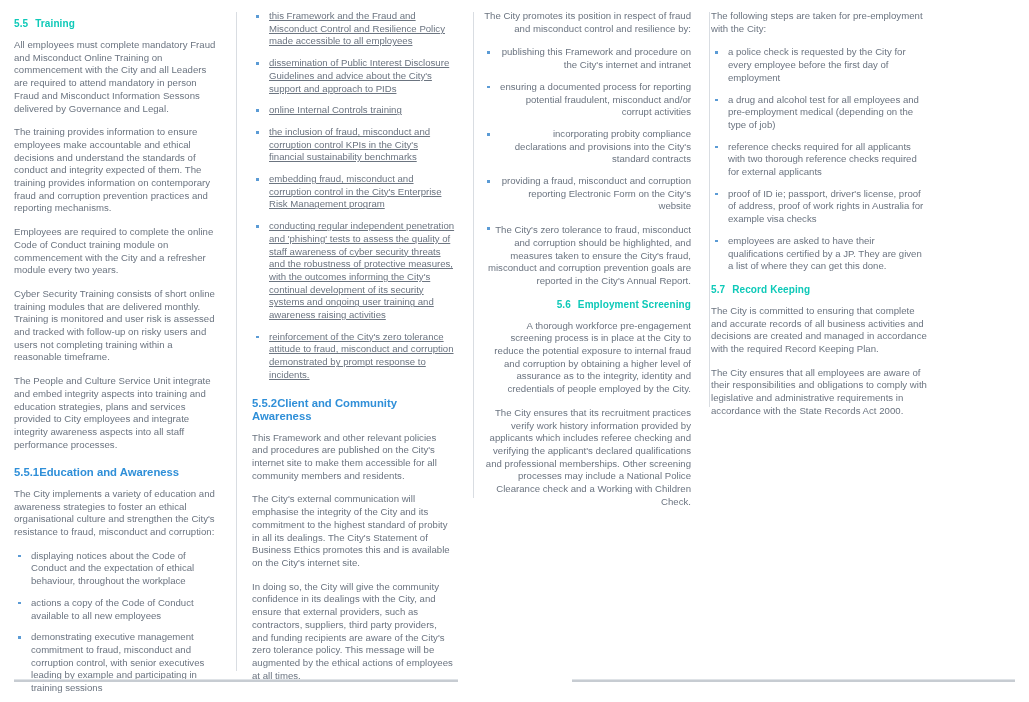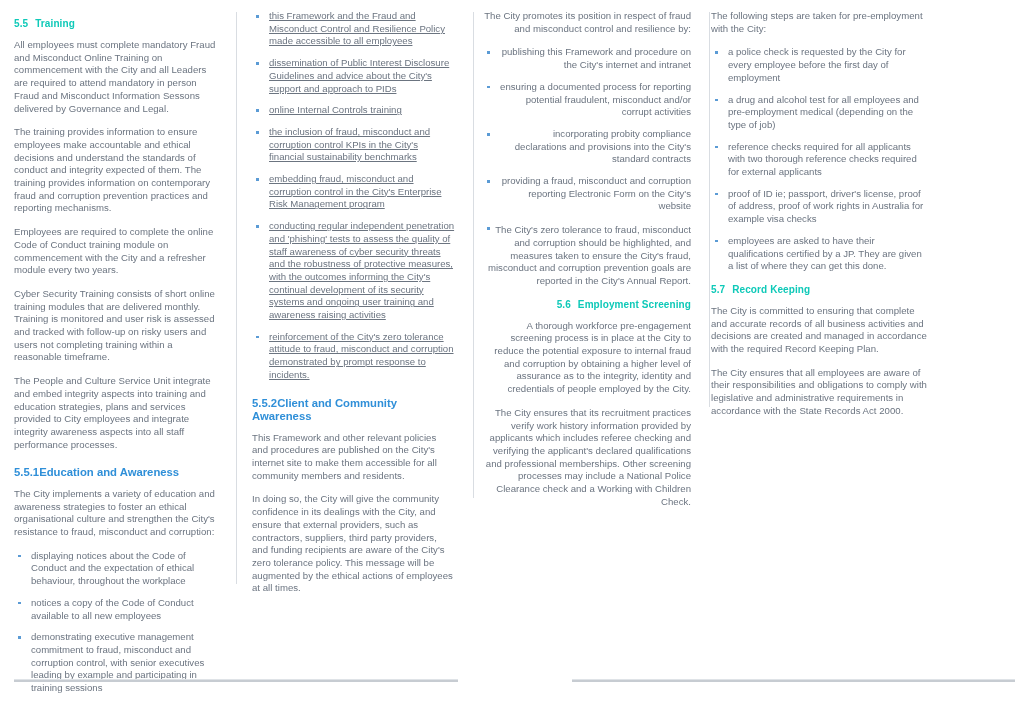--- a/index.html
+++ b/index.html
@@ -139,21 +139,21 @@
       <p class="para">Employees are required to complete the online Code of Conduct training module on commencement with the City and a refresher module every two years.</p>
       <p class="para">Cyber Security Training consists of short online training modules that are delivered monthly. Training is monitored and user risk is assessed and tracked with follow-up on risky users and users not completing training within a reasonable timeframe.</p>
       <p class="para">The People and Culture Service Unit integrate and embed integrity aspects into training and education strategies, plans and services provided to City employees and integrate integrity awareness aspects into all staff performance processes.</p>
 
       <h3 class="subsection-heading">
         <span class="num">5.5.1</span><span>Education and Awareness</span>
       </h3>
       <p class="para">The City implements a variety of education and awareness strategies to foster an ethical organisational culture and strengthen the City's resistance to fraud, misconduct and corruption:</p>
       <ul class="bullets">
         <li><span class="bullet-mark"></span><span>displaying notices about the Code of Conduct and the expectation of ethical behaviour, throughout the workplace</span></li>
-        <li><span class="bullet-mark"></span><span>notices a copy of the Code of Conduct available to all new employees</span></li>
+        <li><span class="bullet-mark"></span><span>actions a copy of the Code of Conduct available to all new employees</span></li>
         <li><span class="bullet-mark"></span><span>demonstrating executive management commitment to fraud, misconduct and corruption control, with senior executives leading by example and participating in training sessions</span></li>
         <li><span>dissemination of advice about fraud awareness strategies and internal controls</span></li>
       </ul>
     </div>
 
     <div class="col col-2 col-divider">
       <ul class="bullets spacer-top-list">
         <li><span class="bullet-mark"></span><span>this Framework and the Fraud and Misconduct Control and Resilience Policy made accessible to all employees</span></li>
         <li><span class="bullet-mark"></span><span>dissemination of Public Interest Disclosure Guidelines and advice about the City's support and approach to PIDs</span></li>
         <li><span class="bullet-mark"></span></li>
@@ -161,20 +161,21 @@
         <li><span class="bullet-mark"></span><span>the inclusion of fraud, misconduct and corruption control KPIs in the City's financial sustainability benchmarks</span></li>
         <li><span class="bullet-mark"></span><span>embedding fraud, misconduct and corruption control in the City's Enterprise Risk Management program</span></li>
         <li><span class="bullet-mark"></span><span>conducting regular independent penetration and 'phishing' tests to assess the quality of staff awareness of cyber security threats and the robustness of protective measures, with the outcomes informing the City's continual development of its security systems and ongoing user training and awareness raising activities</span></li>
         <li><span class="bullet-mark"></span><span>reinforcement of the City's zero tolerance attitude to fraud, misconduct and corruption demonstrated by prompt response to incidents.</span></li>
       </ul>
 
       <h3 class="subsection-heading">
         <span class="num">5.5.2</span><span>Client and Community Awareness</span>
       </h3>
       <p class="para">This Framework and other relevant policies and procedures are published on the City's internet site to make them accessible for all community members and residents.</p>
+      <p class="para">The City's external communication will emphasise the integrity of the City and its commitment to the highest standard of probity in all its dealings. The City's Statement of Business Ethics promotes this and is available on the City's internet site.</p>
       <p class="para">In doing so, the City will give the community confidence in its dealings with the City, and ensure that external providers, such as contractors, suppliers, third party providers, and funding recipients are aware of the City's zero tolerance policy. This message will be augmented by the ethical actions of employees at all times.</p>
     </div>
 
     <div class="col col-3 col-divider">
       <p class="para">The City promotes its position in respect of fraud and misconduct control and resilience by:</p>
       <ul class="bullets">
         <li><span class="bullet-mark"></span><span>publishing this Framework and procedure on the City's internet and intranet</span></li>
         <li><span class="bullet-mark"></span><span>ensuring a documented process for reporting potential fraudulent, misconduct and/or corrupt activities</span></li>
         <li><span class="bullet-mark"></span><span>incorporating probity compliance declarations and provisions into the City's standard contracts</span></li>
         <li><span class="bullet-mark"></span><span>providing a fraud, misconduct and corruption reporting Electronic Form on the City's website</span></li>

